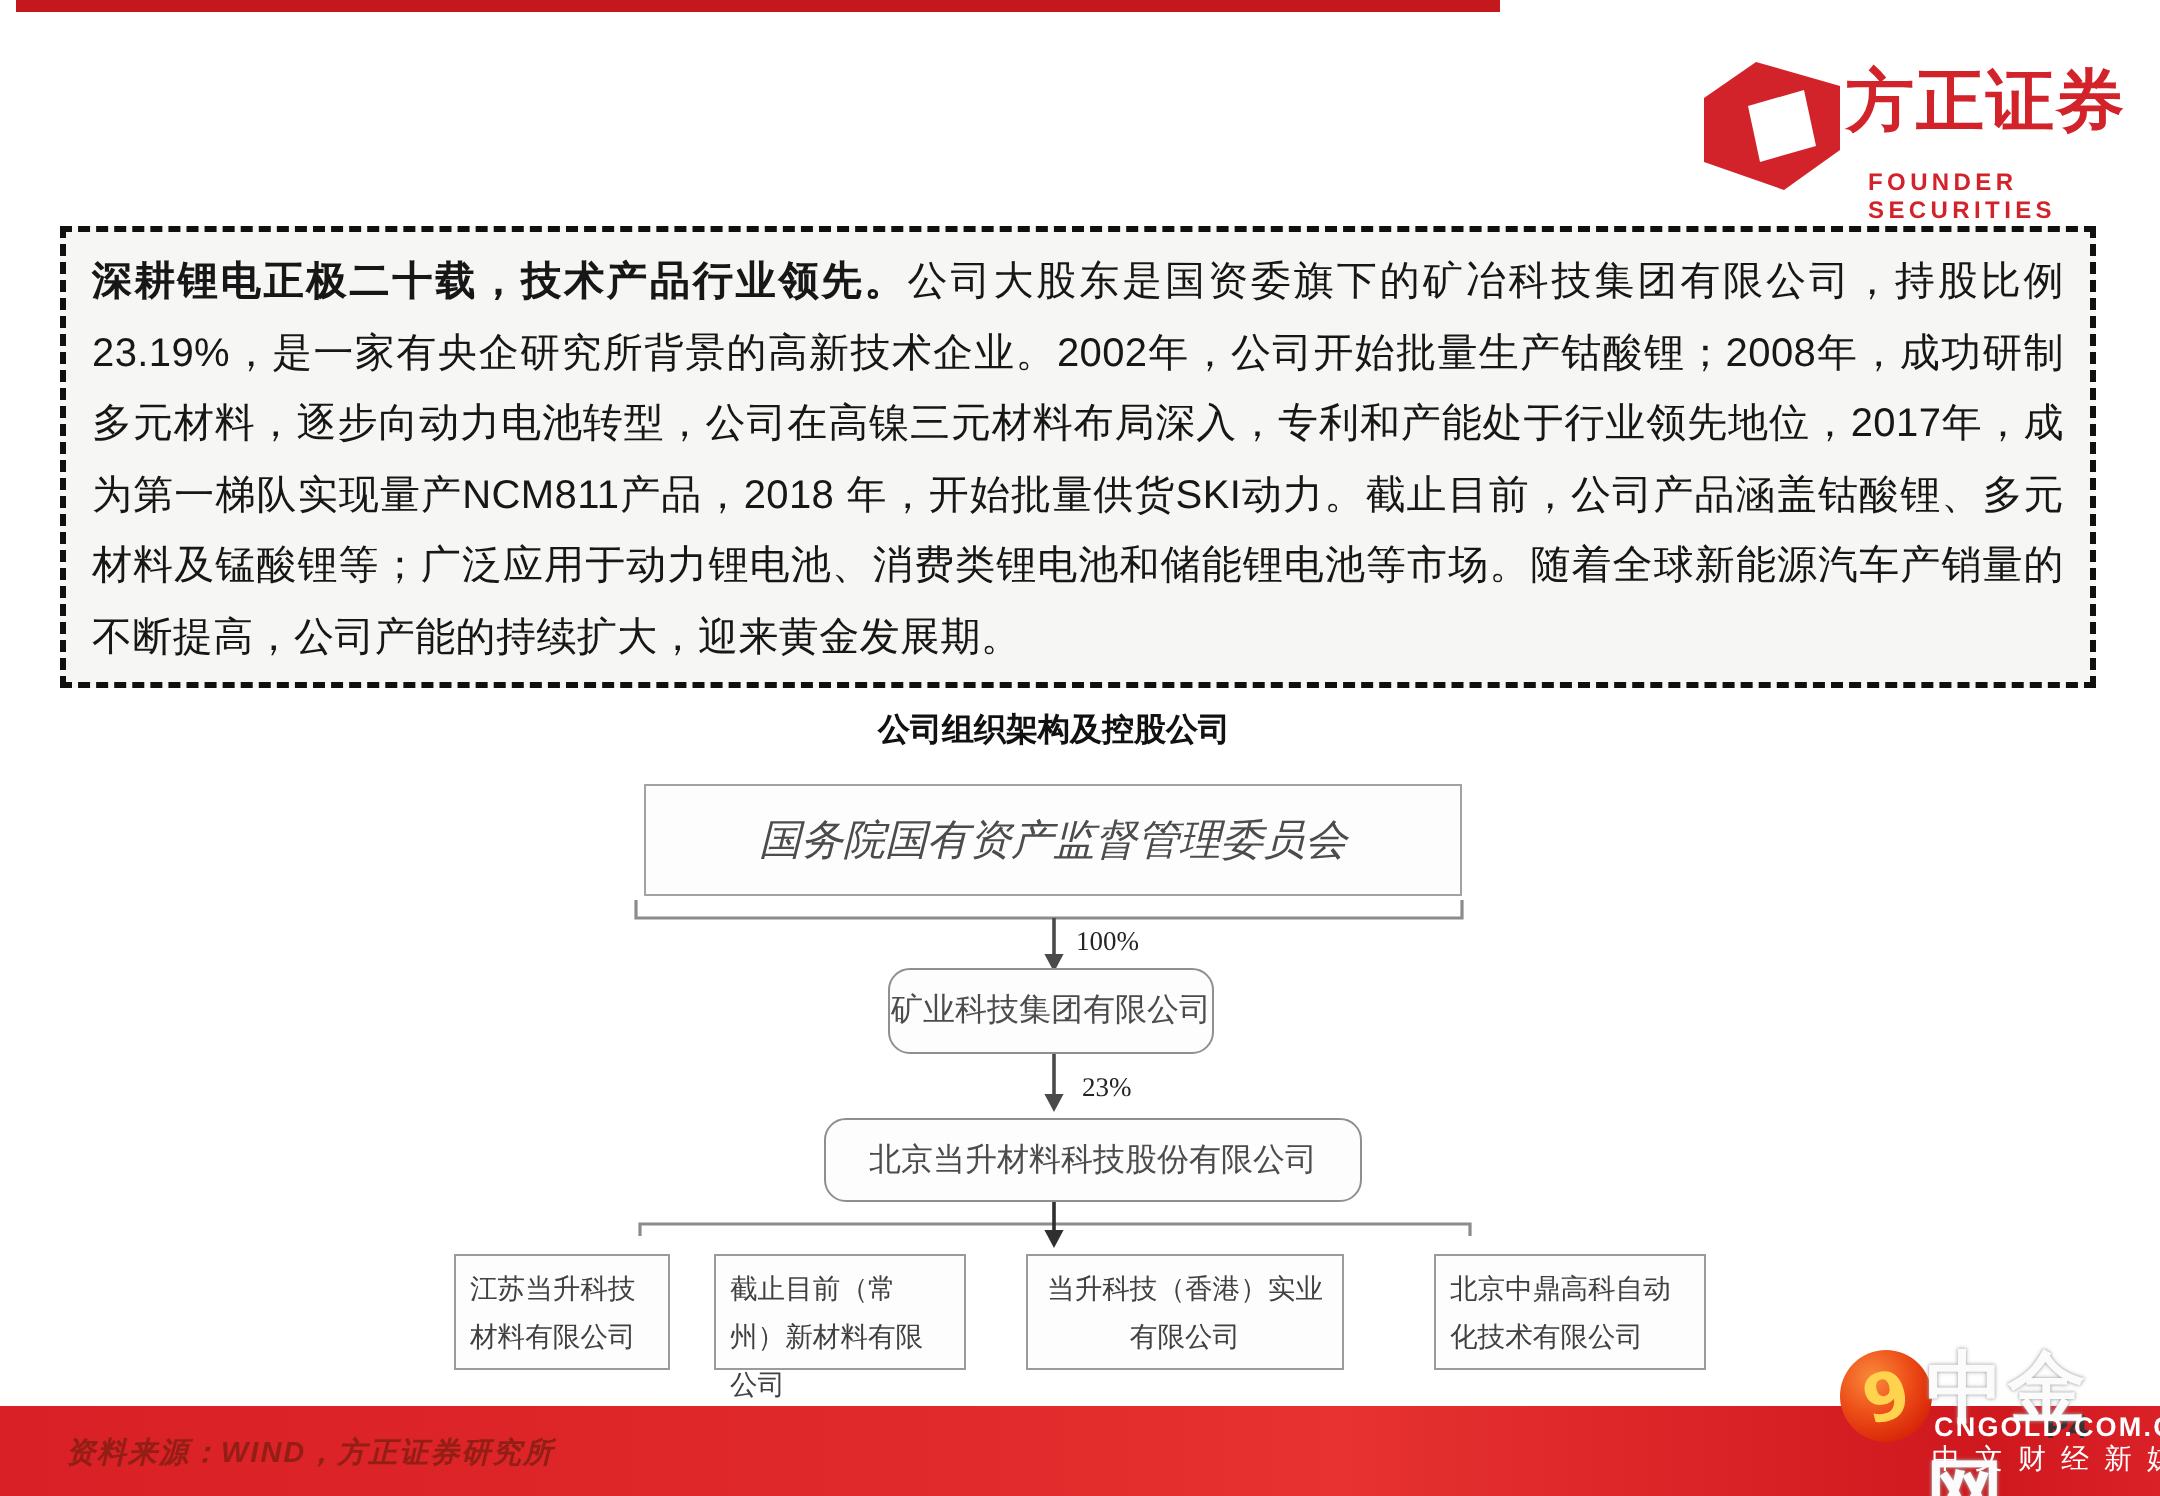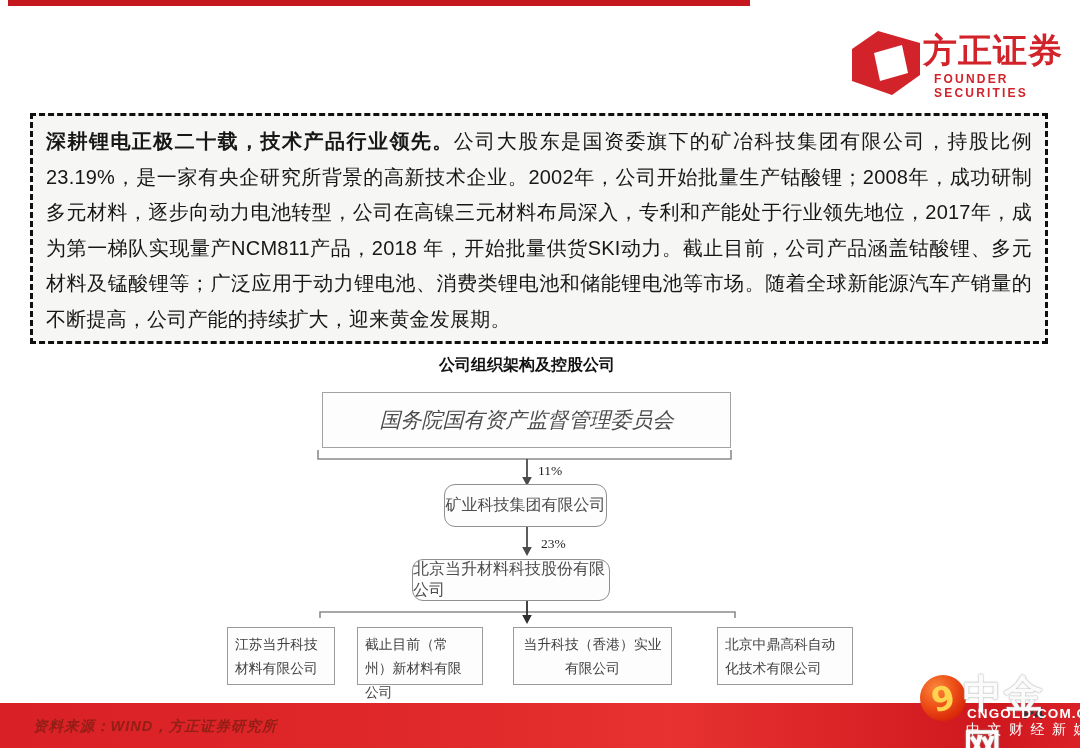--- a/index.html
+++ b/index.html
@@ -9,37 +9,37 @@
   
   .top-line{position:absolute;left:8px;top:0;width:742px;height:6px;background:#c5181e;}
   .banner{position:absolute;left:8px;top:22px;width:788px;height:55px;
           background:linear-gradient(90deg,#bf151b 0%,#cb1d23 60%,#d2232a 100%);
           clip-path:polygon(0 0,744px 0,100% 50%,744px 100%,0 100%);}
   .banner-title{position:absolute;left:17px;top:0;height:55px;line-height:55px;
           color:#ffffff;font-size:25px;font-weight:bold;letter-spacing:1px;}
 
   .logo{position:absolute;left:848px;top:28px;width:224px;height:64px;}
   .logo-cn{position:absolute;left:75px;top:0px;font-size:34px;font-weight:bold;color:#d2232a;letter-spacing:1px;}
-  .logo-en{position:absolute;left:86px;top:44px;font-size:12px;font-weight:bold;color:#d2232a;letter-spacing:2.2px;}
+  .logo-en{position:absolute;left:86px;top:56px;font-size:12px;font-weight:bold;color:#d2232a;letter-spacing:2.2px;}
   .logo-cube{position:absolute;left:0;top:2px;}
 
   
   .summary{position:absolute;left:30px;top:113px;width:1018px;height:231px;box-sizing:border-box;
            border:3px dashed #101010;background:#f6f6f4;padding:8px 13px 0 13px;
            font-size:20px;line-height:35.5px;color:#171717;text-align:justify;letter-spacing:0.2px;}
   .summary b{font-weight:bold;}
 
   
   .chart-title{position:absolute;left:323px;top:355px;width:408px;text-align:center;
                font-size:16px;font-weight:bold;color:#111;}
   .obox{position:absolute;box-sizing:border-box;border:1.4px solid #a2a2a2;background:#fdfdfd;
         display:flex;align-items:center;justify-content:center;color:#4c4c4c;}
   .root-box{left:322px;top:392px;width:409px;height:56px;font-size:21px;font-style:italic;}
   .l2-box{left:444px;top:484px;width:163px;height:43px;border-radius:11px;font-size:16px;border-color:#8f8f8f;}
-  .l3-box{left:412px;top:559px;width:198px;height:42px;border-radius:11px;font-size:16px;border-color:#8f8f8f;}
+  .l3-box{left:412px;top:559px;width:269px;height:42px;border-radius:11px;font-size:16px;border-color:#8f8f8f;}
   .sub-box{top:627px;height:58px;font-size:13.8px;line-height:24px;color:#414141;
            align-items:flex-start;justify-content:flex-start;text-align:left;padding:5px 7px 12px 7px;border-color:#9b9b9b;}
   .sub-1{left:227px;width:108px;}
   .sub-2{left:357px;width:126px;}
   .sub-3{left:513px;width:159px;text-align:center;justify-content:center;}
   .sub-4{left:697px;width:136px;margin-left:20px;}
   .pct{position:absolute;font-family:"Liberation Serif","DejaVu Serif",serif;
        font-size:13.5px;color:#242424;}
   .pct-100{left:538px;top:463px;}
   .pct-23{left:541px;top:536px;}
@@ -89,21 +89,21 @@
     <polygon points="522.2,547 531.8,547 527,556" fill="#4a4a4a"></polygon>
     <path d="M320 618 L320 612 L735 612 L735 618" fill="none" stroke="#8c8c8c" stroke-width="1.6"></path>
     <line x1="527" y1="601" x2="527" y2="616" stroke="#2f2f2f" stroke-width="1.8"></line>
     <polygon points="522.2,615 531.8,615 527,624" fill="#2f2f2f"></polygon>
   </svg>
 
   <div class="chart-title">公司组织架构及控股公司</div>
 
   <div class="obox root-box">国务院国有资产监督管理委员会</div>
 
-  <span class="pct pct-100">11%</span>
+  <span class="pct pct-100">100%</span>
   <div class="obox l2-box">矿业科技集团有限公司</div>
 
   <span class="pct pct-23">23%</span>
   <div class="obox l3-box">北京当升材料科技股份有限公司</div>
 
   <div class="obox sub-box sub-1">江苏当升科技材料有限公司</div>
   <div class="obox sub-box sub-2">截止目前（常州）新材料有限公司</div>
   <div class="obox sub-box sub-3">当升科技（香港）实业有限公司</div>
   <div class="obox sub-box sub-4">北京中鼎高科自动化技术有限公司</div>
 

